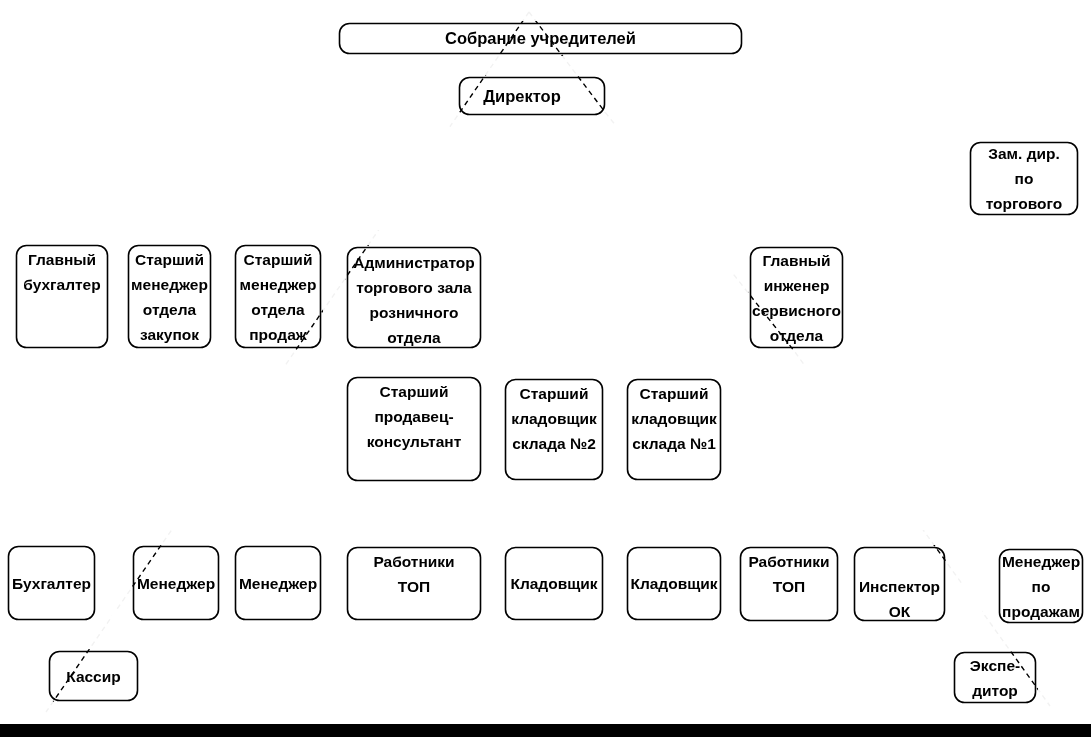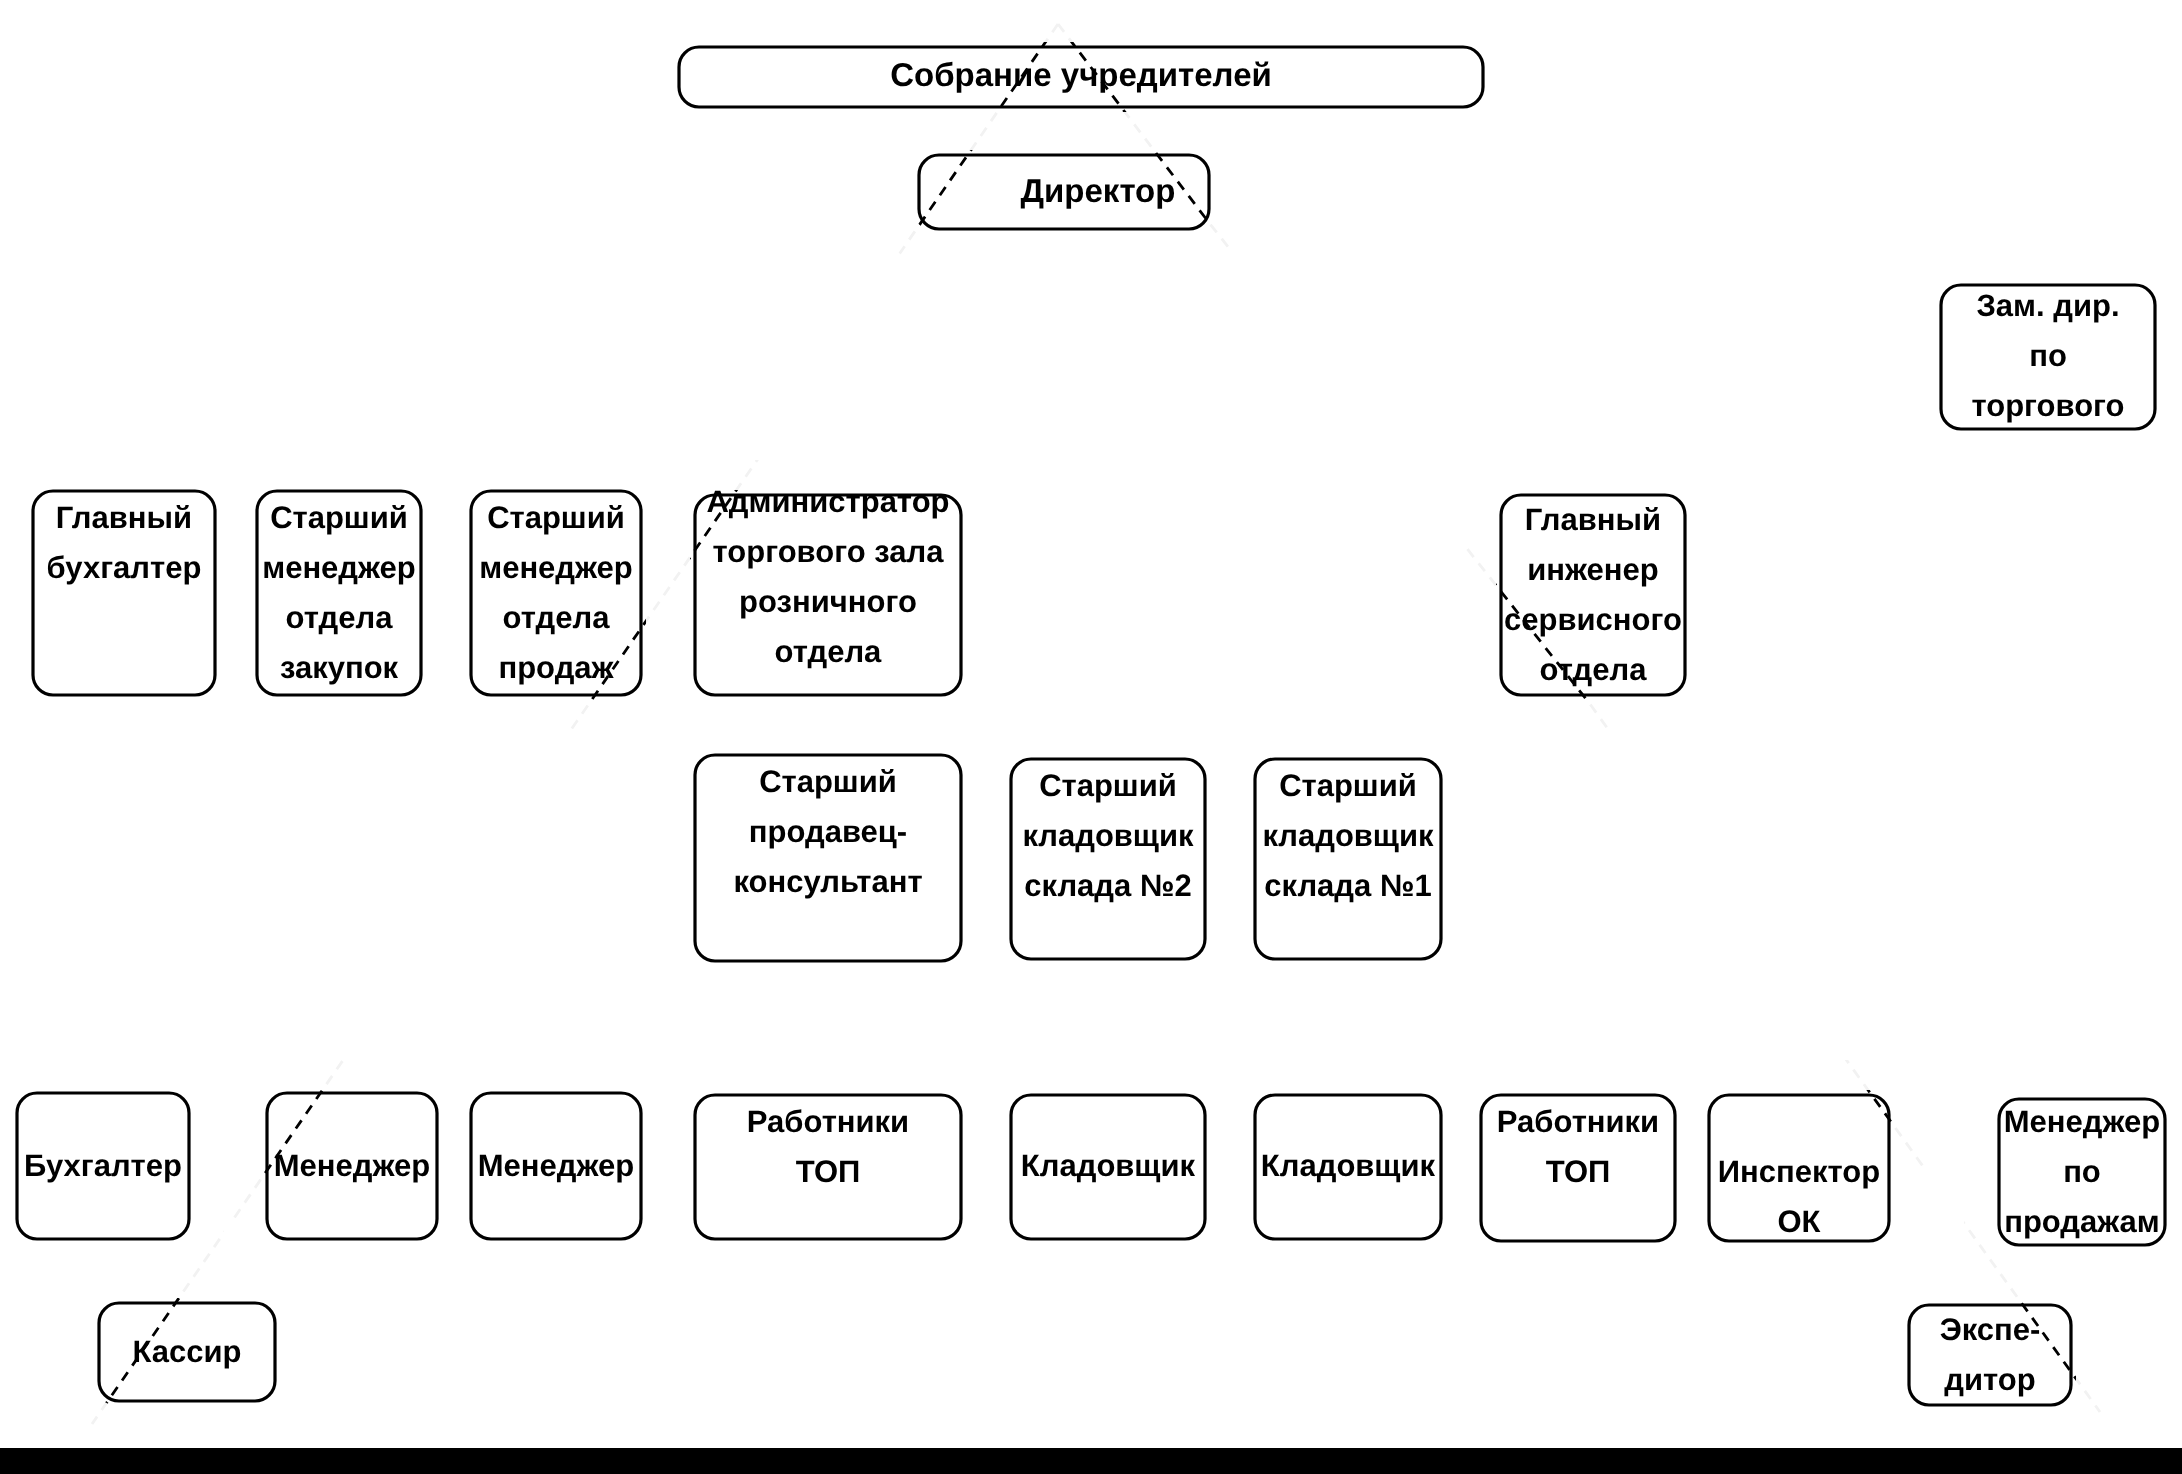--- a/index.html
+++ b/index.html
@@ -123,35 +123,35 @@
         <rect x="952" y="650" width="86" height="55" rx="13" ry="13" fill="#ffffff" data-name="node-box-ekspeditor"></rect>
         <rect x="954.5" y="652.5" width="81" height="50" rx="10" ry="10" fill="none" stroke="#000000" stroke-width="1.6" data-name="node-border-ekspeditor"></rect>
       </g>
       <g clip-path="url(#clip-boxes)" data-name="connectors-on-light-layer">
         <polyline points="529,12 46,712" fill="none" stroke="#000000" stroke-width="1.4" stroke-dasharray="5 4" data-name="connector-dashed-line-left-on-light"></polyline>
         <polyline points="529,12 605,112 795,352 1050,706" fill="none" stroke="#000000" stroke-width="1.4" stroke-dasharray="5 4" data-name="connector-dashed-line-right-on-light"></polyline>
       </g>
     </svg>
   <div id="labels" data-name="node-labels-layer">
       <div class="node-label" data-name="node-label-sobranie" style="left: 337px; top: 21px; width: 407px; height: 35px;">Собрание учредителей</div>
-      <div class="node-label" data-name="node-label-direktor" style="left: 457px; top: 75px; width: 150px; height: 42px; padding-left: 17px;">Директор</div>
+      <div class="node-label" data-name="node-label-direktor" style="left: 430px; top: 75px; width: 150px; height: 42px; padding-left: 17px;">Директор</div>
       <div class="node-label" data-name="node-label-zam-dir-po-prodazham" style="left: 968px; top: 140px; width: 112px; height: 77px;">Зам. дир.
 по
 торгового</div>
       <div class="node-label top" data-name="node-label-glavnyi-buhgalter" style="left: 14px; top: 243px; width: 96px; height: 107px;">Главный
 бухгалтер</div>
       <div class="node-label" data-name="node-label-st-menedzher-otdela-zakupok" style="left: 126px; top: 243px; width: 87px; height: 107px;">Старший
 менеджер
 отдела
 закупок</div>
       <div class="node-label" data-name="node-label-st-menedzher-otdela-prodazh" style="left: 233px; top: 243px; width: 90px; height: 107px;">Старший
 менеджер
 отдела
 продаж</div>
-      <div class="node-label" data-name="node-label-administrator-torgovogo-zala" style="left: 345px; top: 236px; width: 138px; height: 105px;">Администратор
+      <div class="node-label" data-name="node-label-administrator-torgovogo-zala" style="left: 345px; top: 247px; width: 138px; height: 105px;">Администратор
 торгового зала
 розничного
 отдела</div>
       <div class="node-label" data-name="node-label-glavnyi-inzhener" style="left: 748px; top: 245px; width: 97px; height: 105px;">Главный
 инженер
 сервисного
 отдела</div>
       <div class="node-label top" data-name="node-label-st-prodavets-konsultant" style="left: 345px; top: 375px; width: 138px; height: 108px;">Старший
 продавец-
 консультант</div>

